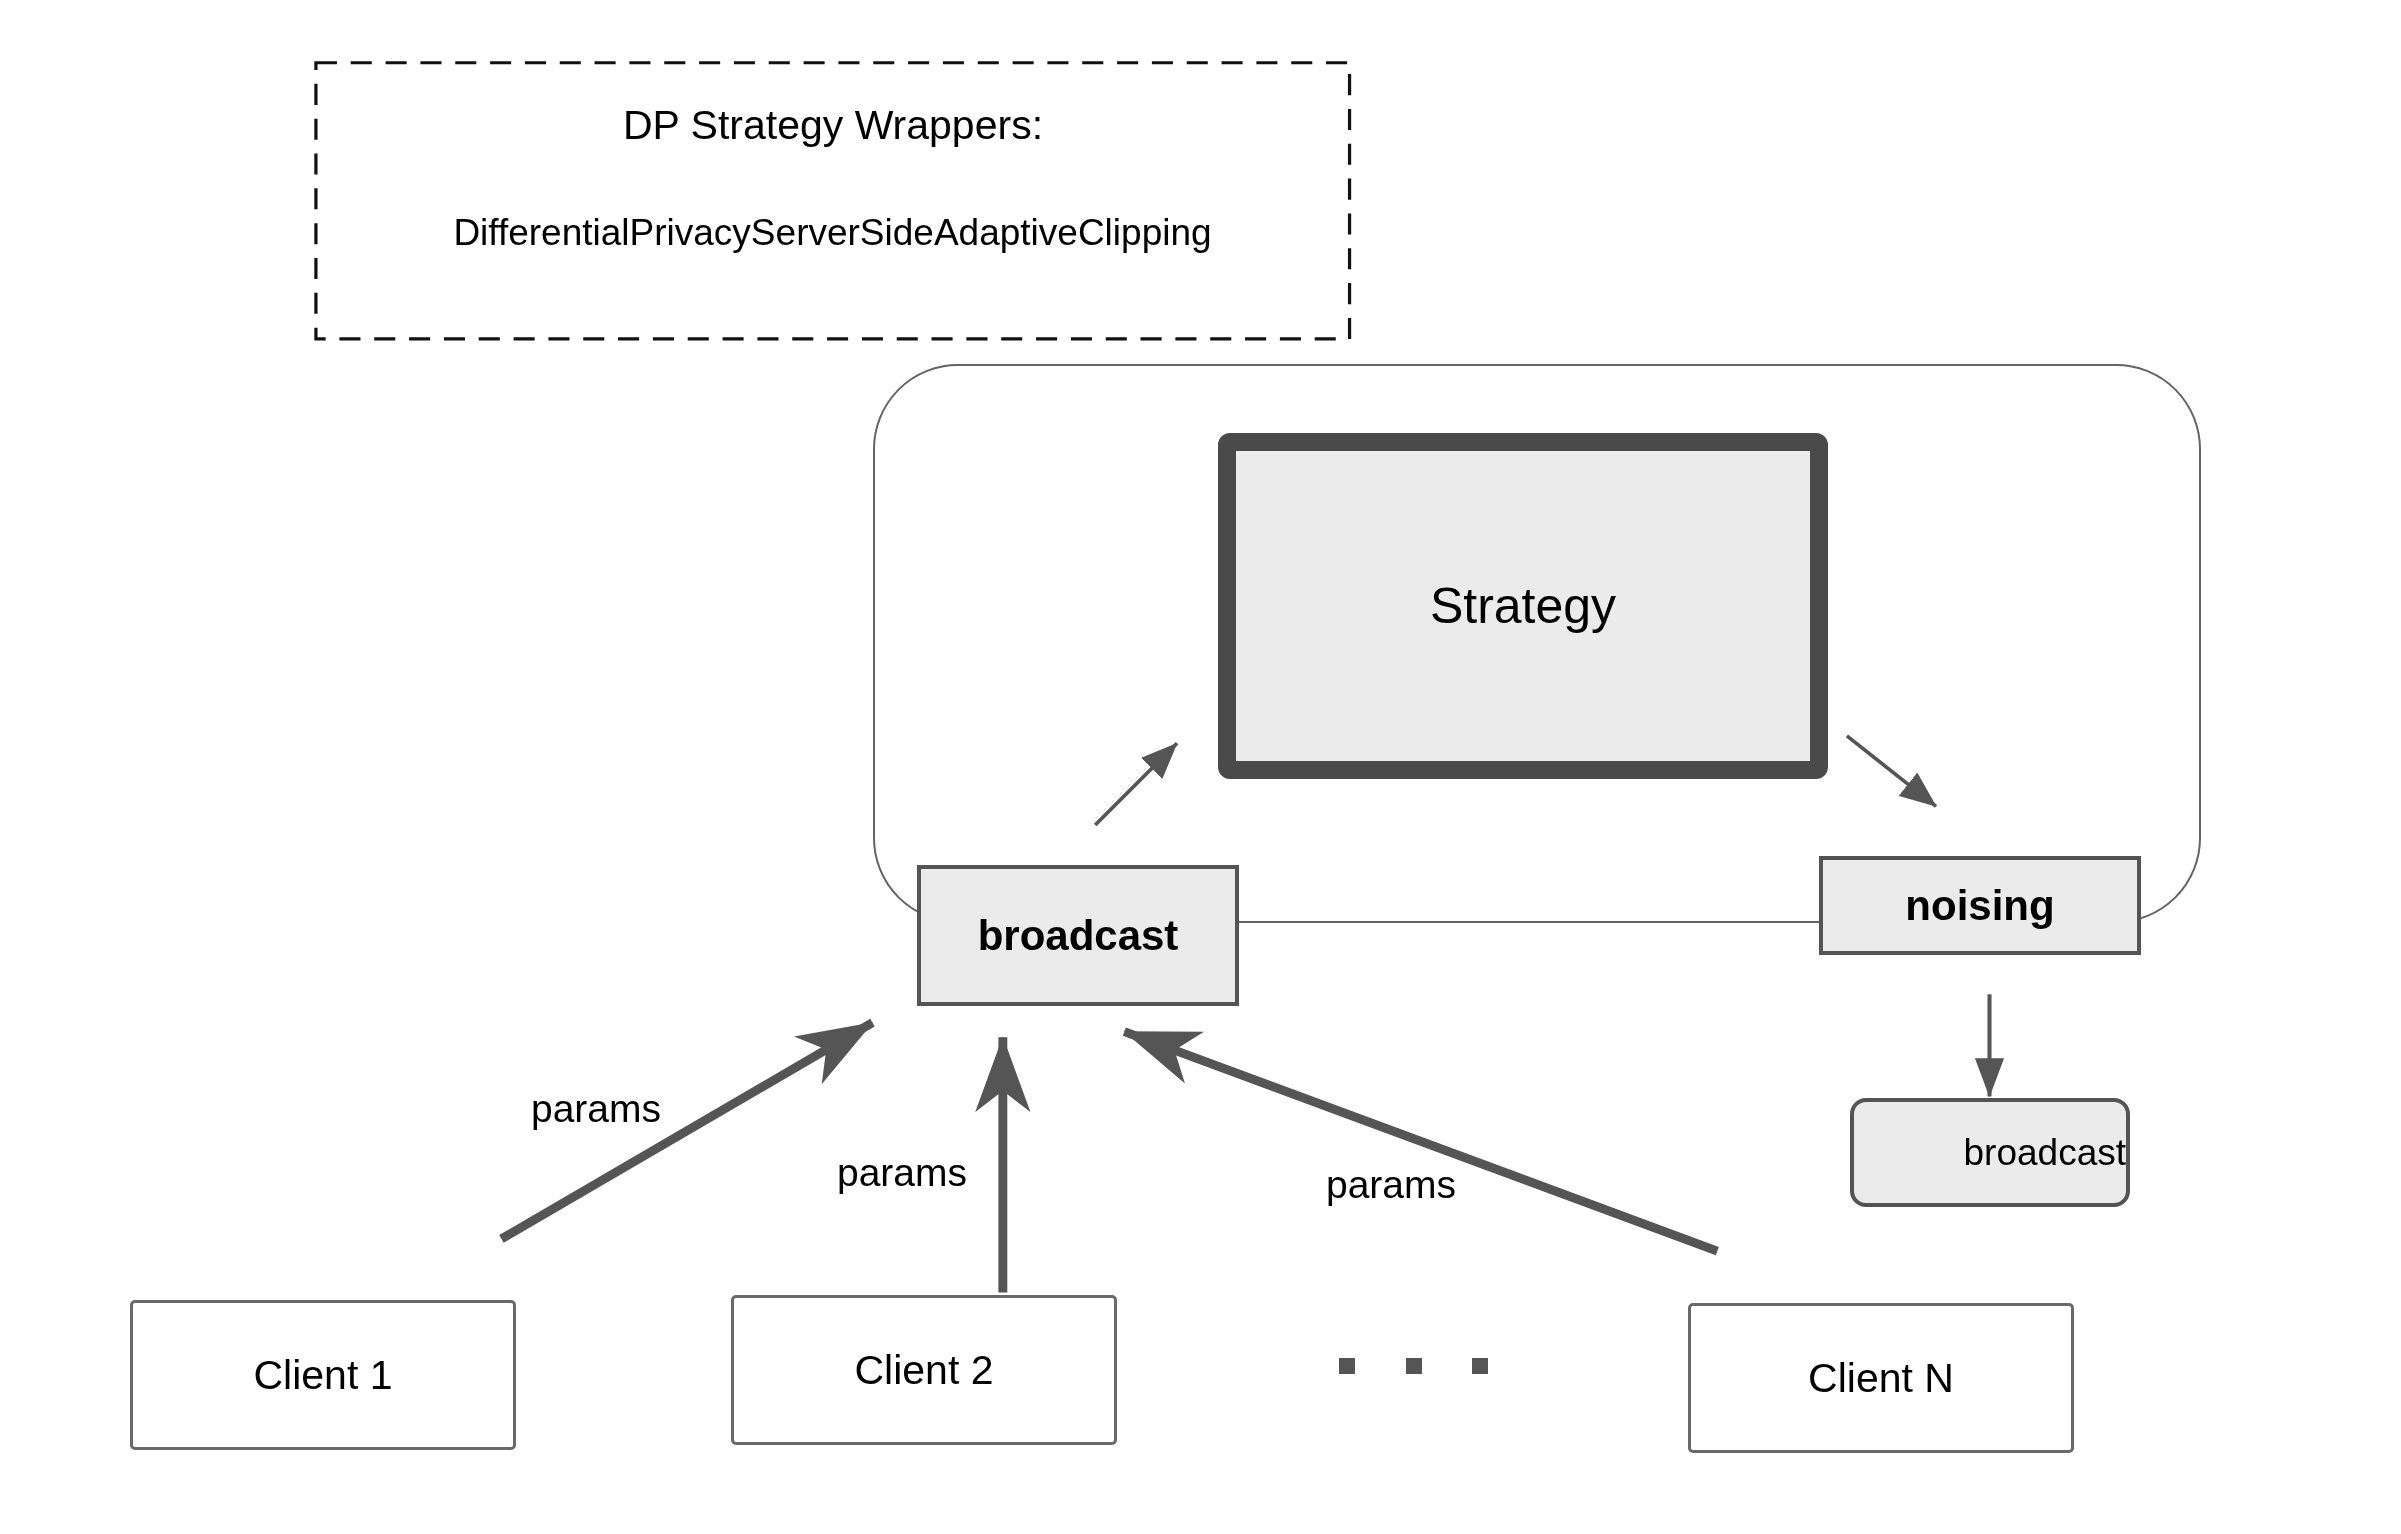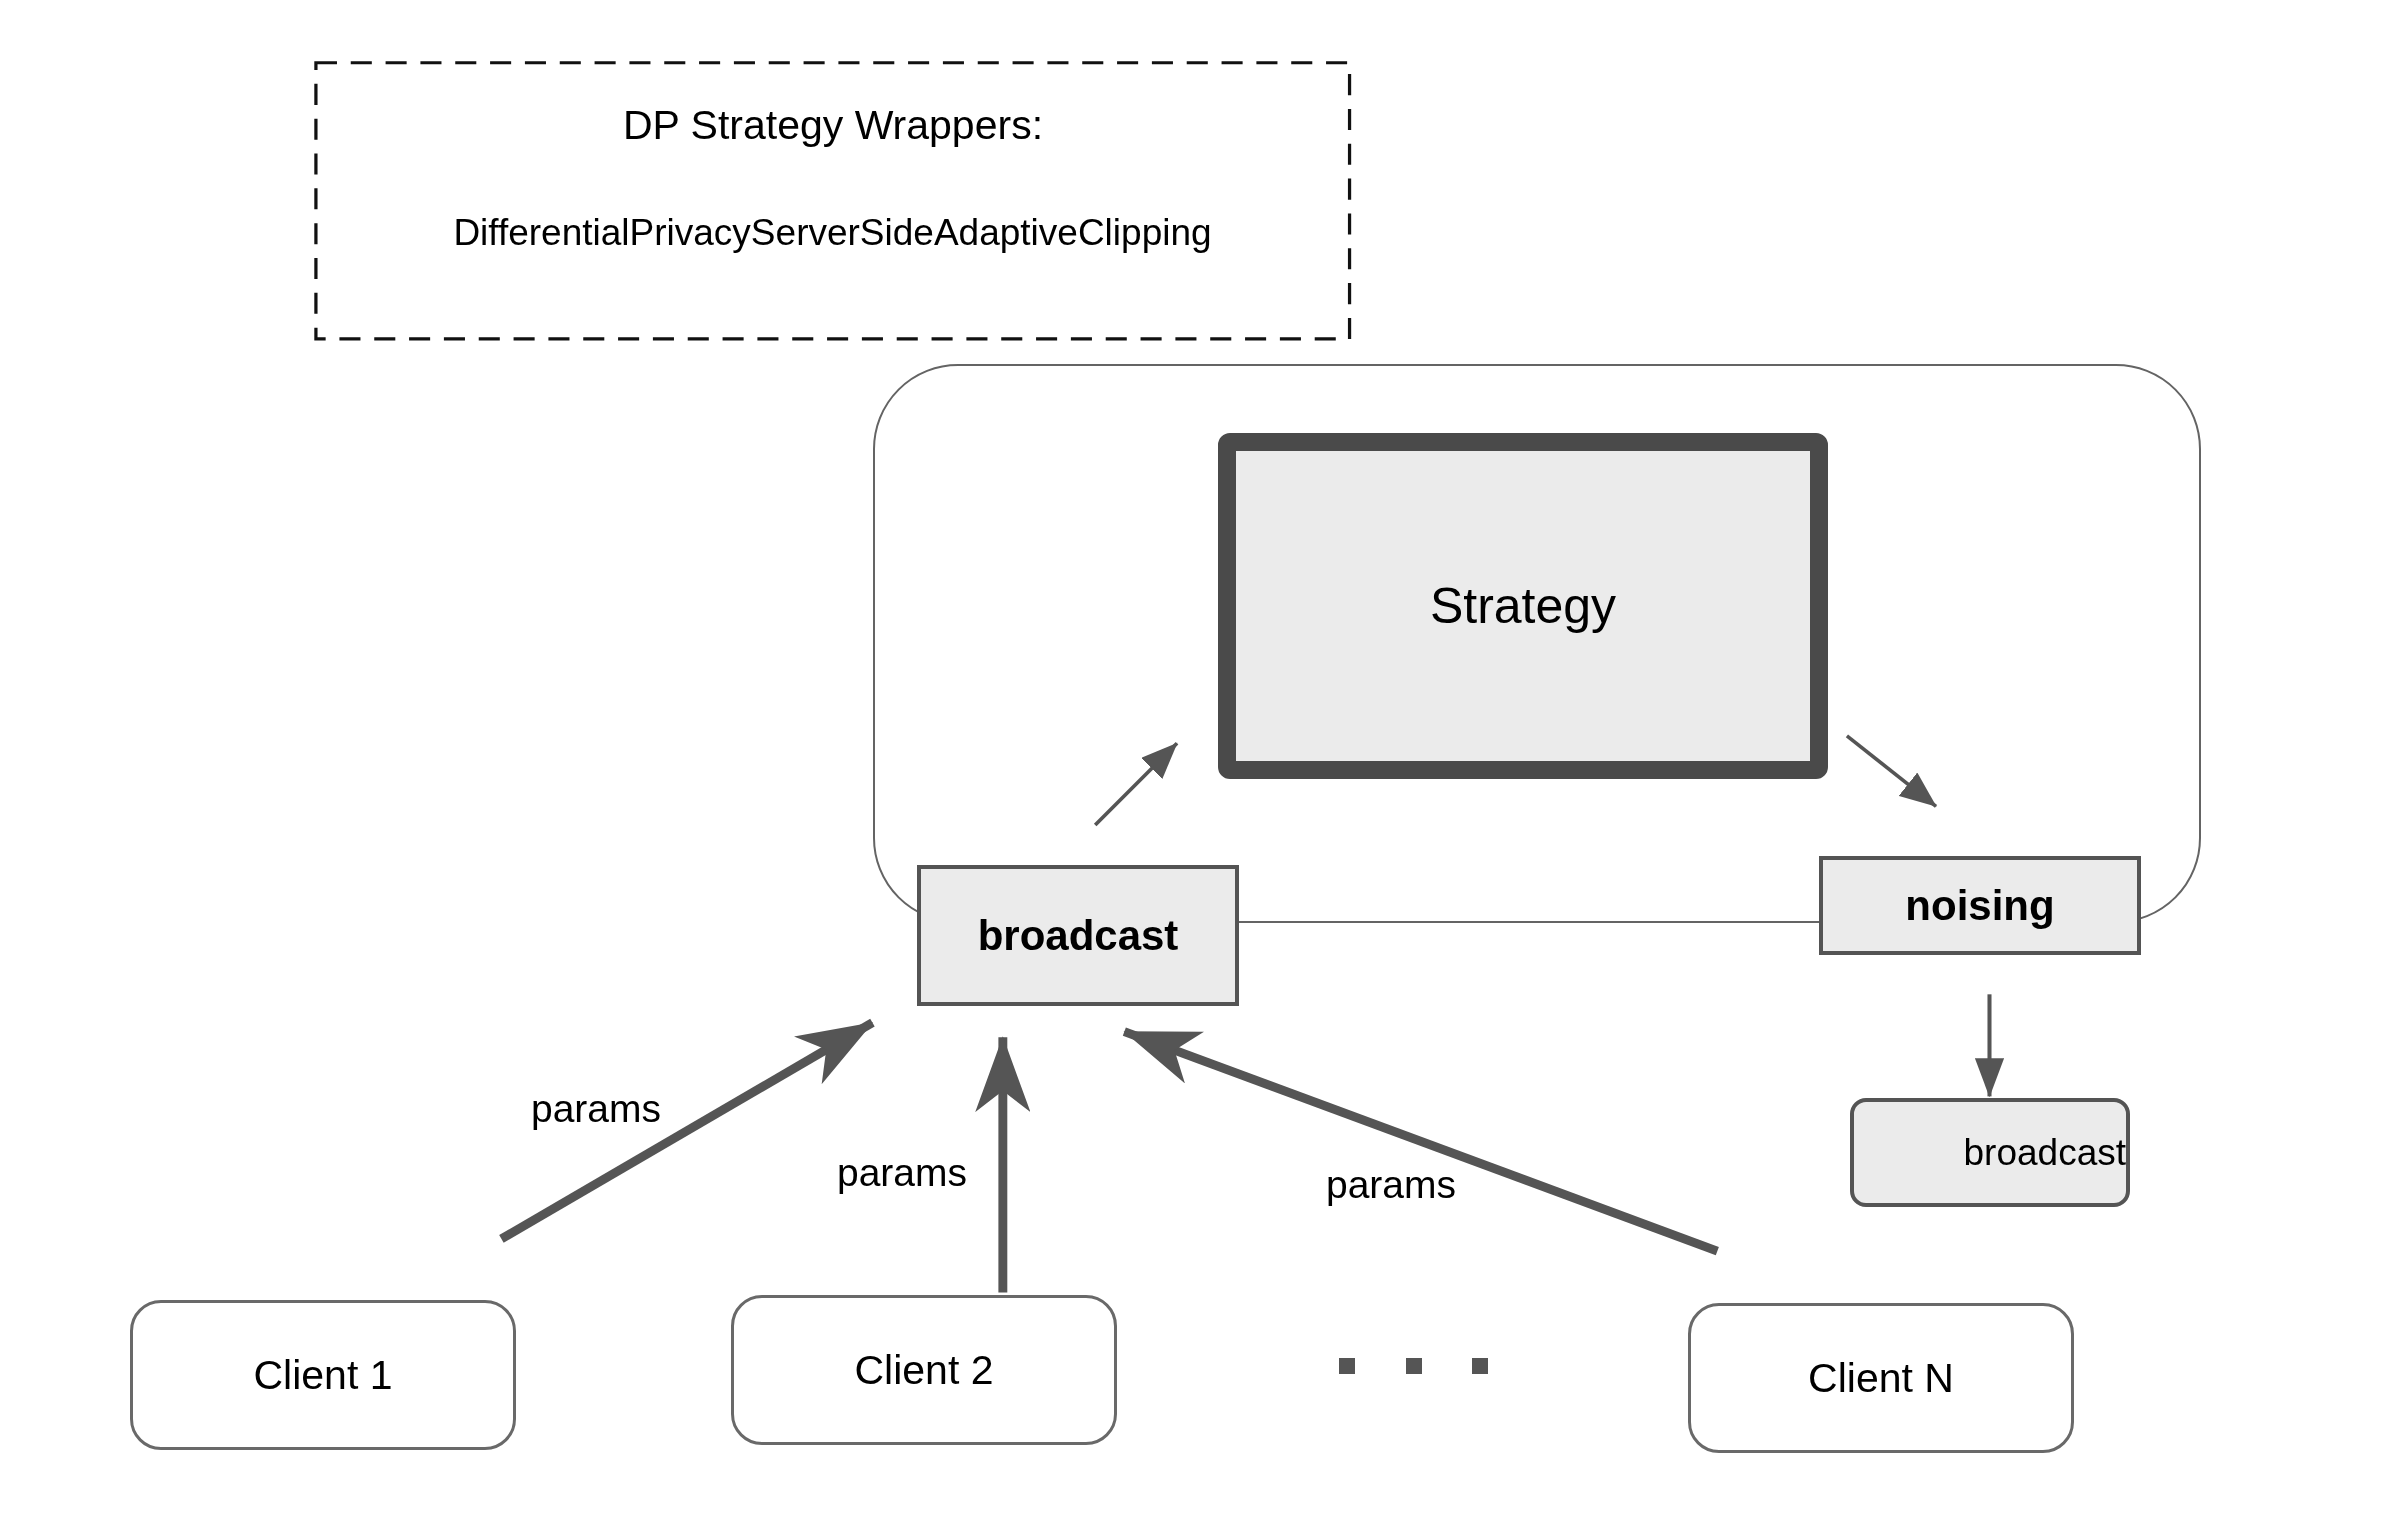--- a/index.html
+++ b/index.html
@@ -55,21 +55,21 @@
   }
   #broadcast-box{
     left:1850px;top:1098px;width:280px;height:109px;
     background:var(--box-fill);border:4px solid var(--box-border);border-radius:16px;
     font-size:37px;
     justify-content:flex-end;
   }
   
   .client-box{
     width:386px;height:150px;background:#fff;
-    border:3.2px solid var(--client-border);border-radius:31px;font-size:41px;
+    border:3.2px solid var(--client-border);border-radius:5px;font-size:41px;
   }
   #client-1{left:130px;top:1300px;}
   #client-2{left:731px;top:1295px;}
   #client-n{left:1688px;top:1303px;}
   
   #ellipsis{left:1339px;top:1357px;width:149px;height:18px;z-index:3;
     display:flex;justify-content:space-between;align-items:center;}
   .dot{width:16px;height:16px;background:var(--arrow-color);display:inline-block;}
   
   .params-label{z-index:3;width:194px;height:45px;font-size:39px;line-height:45px;text-align:center;}

